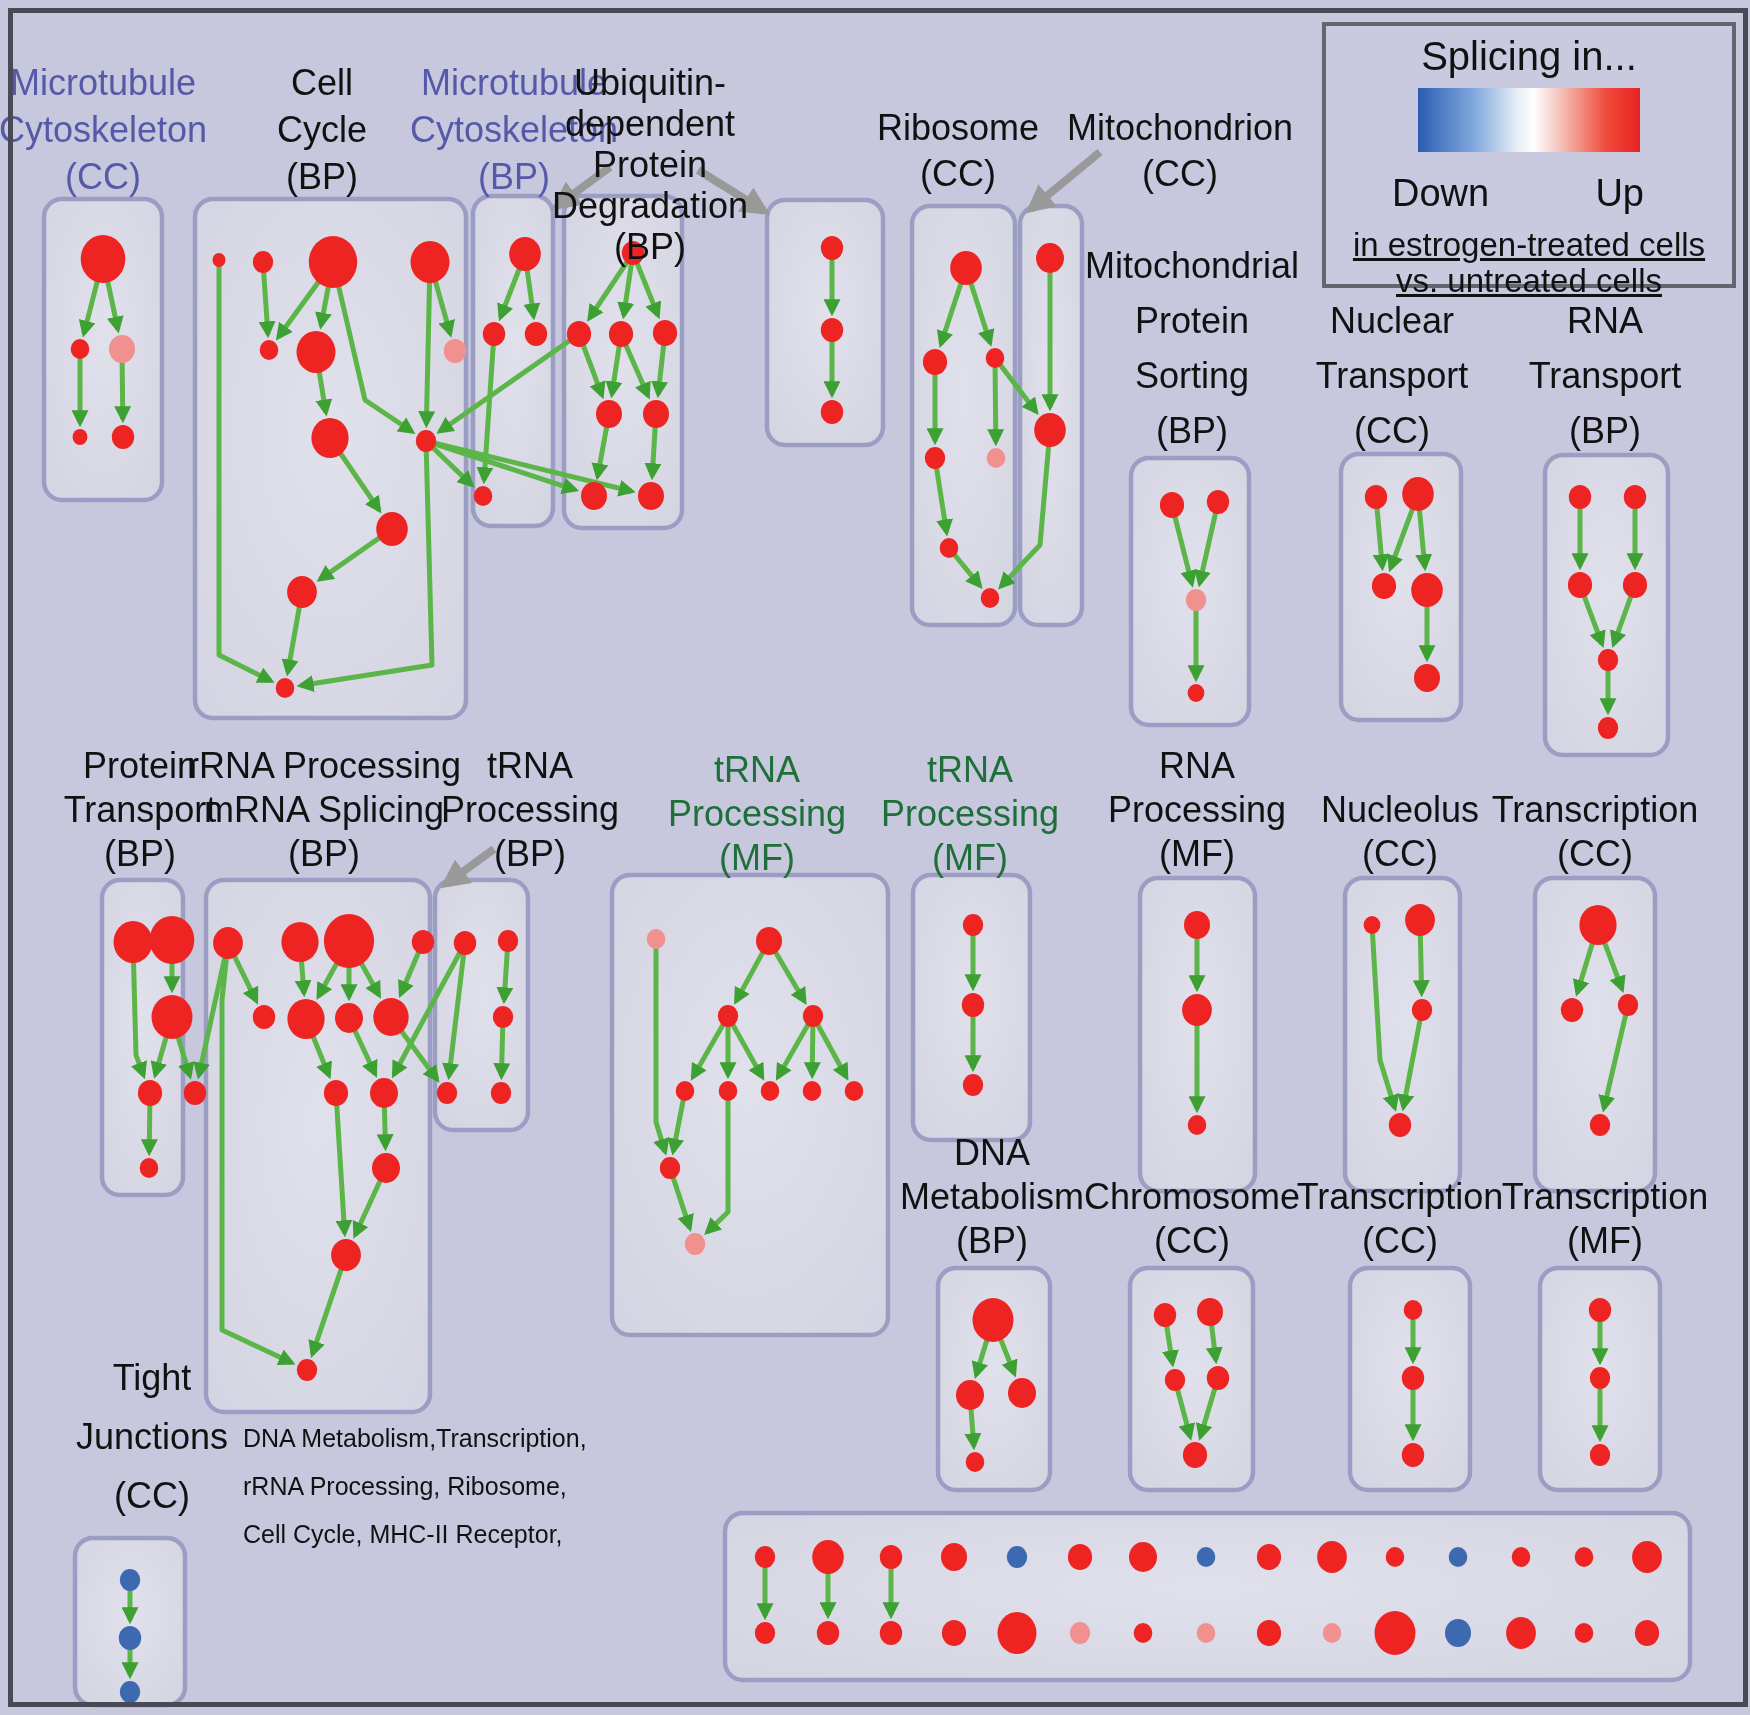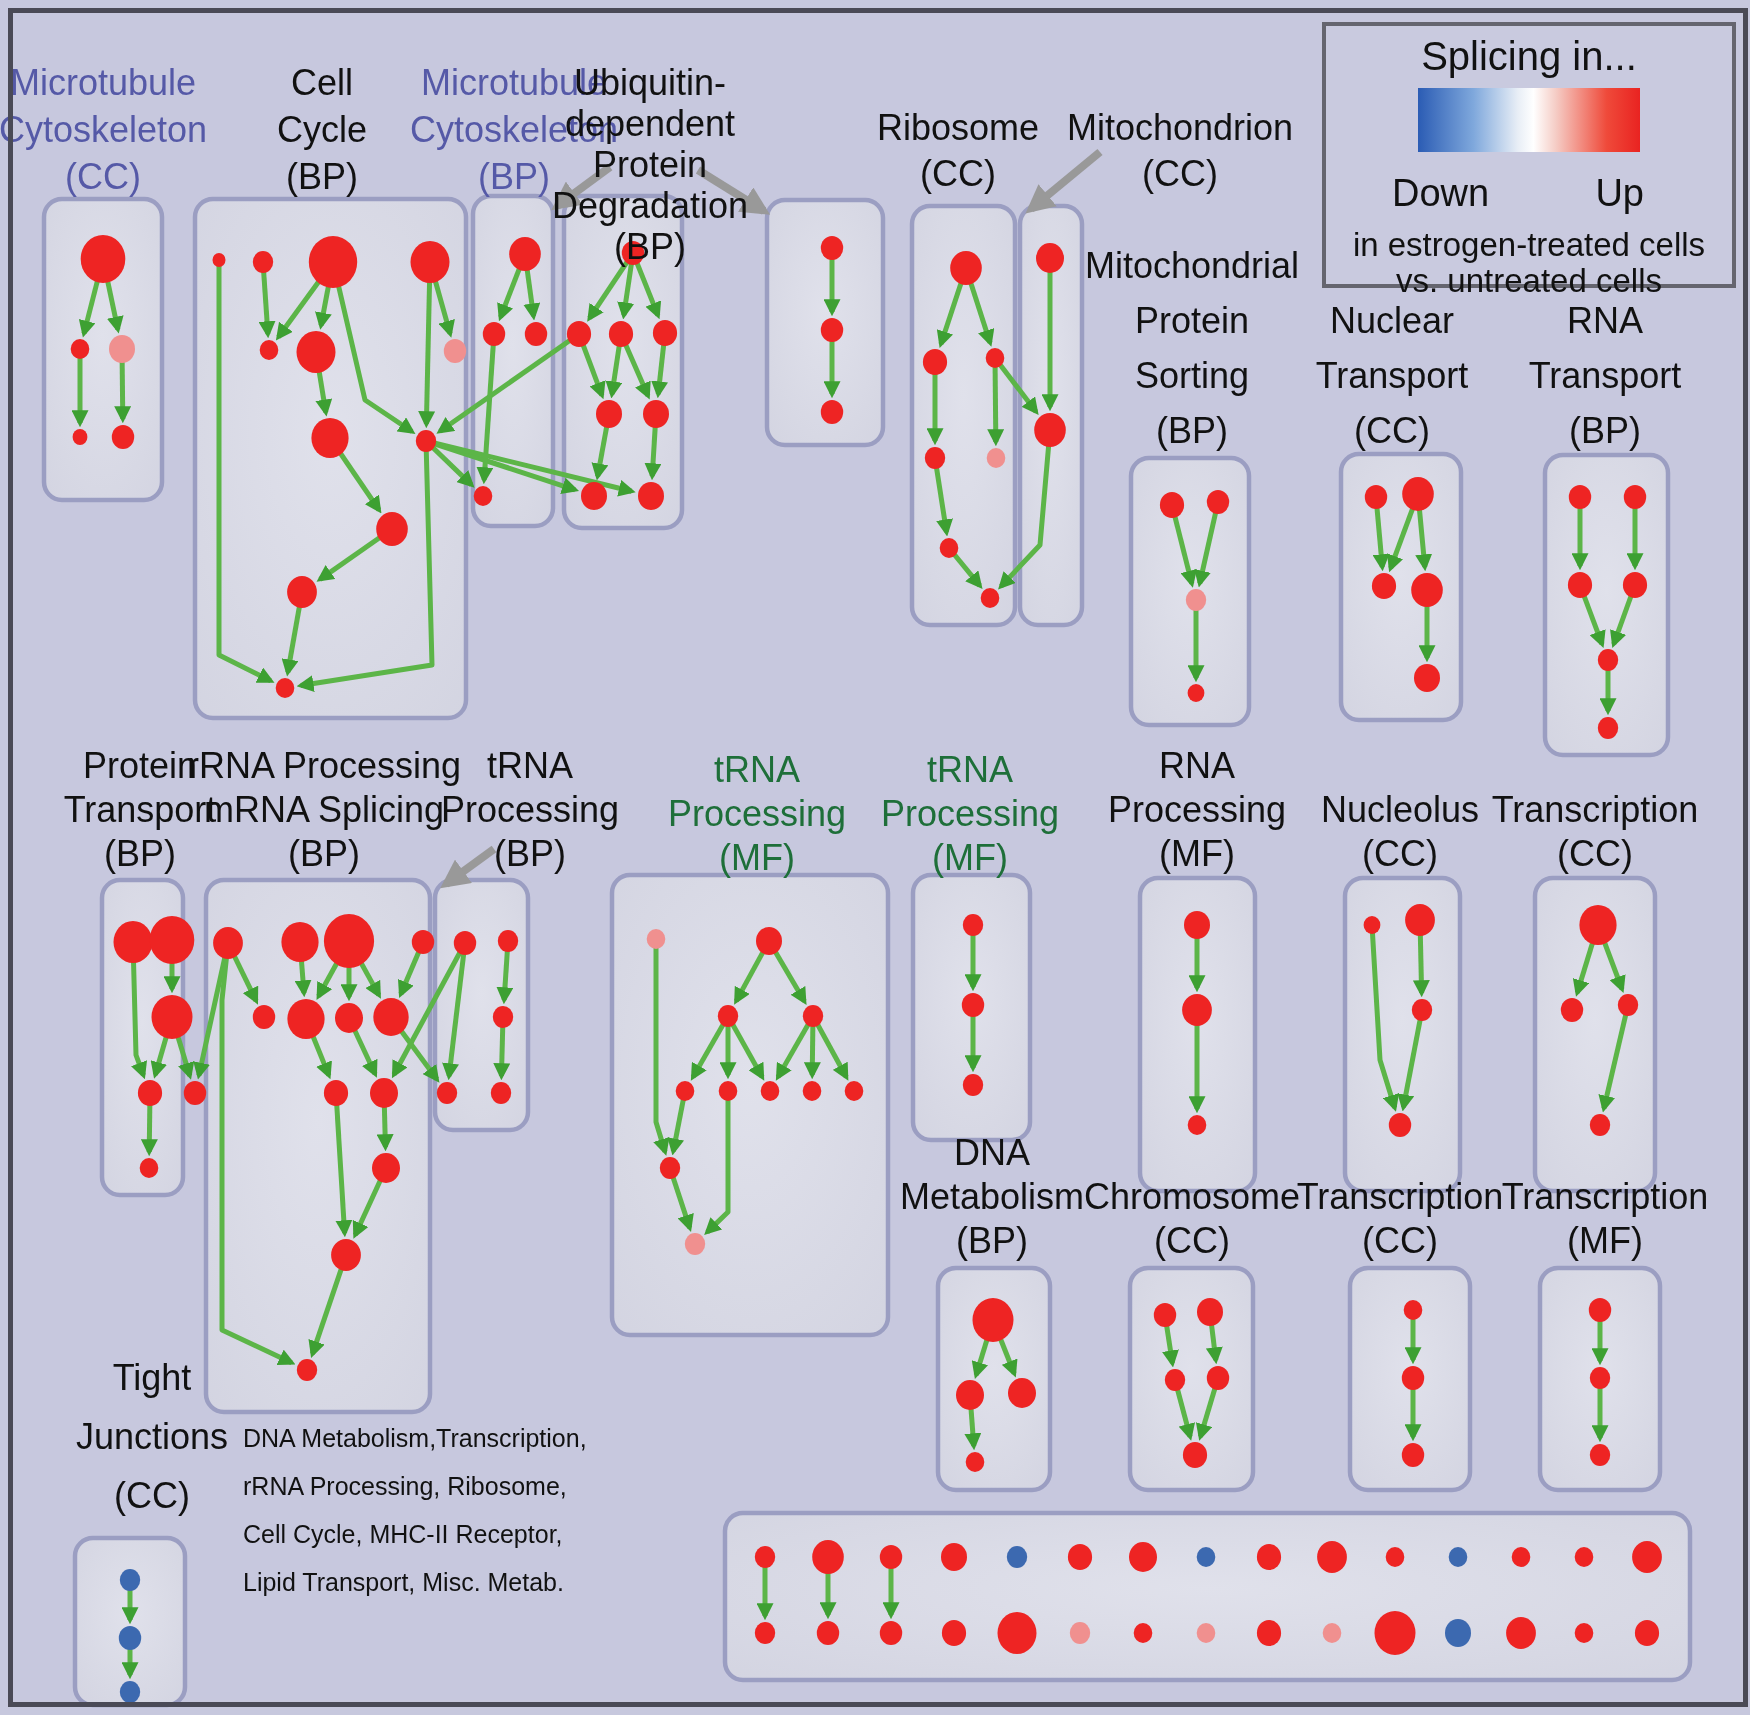--- a/index.html
+++ b/index.html
@@ -9,21 +9,21 @@
   #diagram{position:absolute;left:0;top:0;}
   .overlay{position:absolute;color:#111;}
   #legend{left:1322px;top:22px;width:414px;height:266px;border:4px solid #65656f;
     box-sizing:border-box;background:#c9cadf;}
   #legend .ltitle{text-align:center;font-size:40px;margin-top:8px;}
   #legend .bar{position:absolute;left:92px;top:62px;width:222px;height:64px;
     background:linear-gradient(to right,#2b5cb4 0%,#7fa8dc 25%,#e8eef6 45%,#ffffff 52%,#f5cdc6 62%,#ef4a3a 85%,#e92321 100%);}
   #legend .du{position:absolute;top:146px;left:0;width:100%;font-size:38px;}
   #legend .down{position:absolute;left:66px;}
   #legend .up{position:absolute;right:88px;}
-  #legend .cap{position:absolute;width:100%;text-align:center;font-size:33px;}
+  #legend .cap{position:absolute;width:100%;text-align:center;font-size:33px;text-decoration:underline;}
   #legend .cap1{top:200px;} #legend .cap2{top:236px;}
   #misc-text{left:243px;top:1414px;width:560px;font-size:25px;line-height:48px;white-space:nowrap;}
 </style>
 </head>
 <body>
 
 <div id="stage">
   <svg id="diagram" width="1750" height="1715" viewBox="0 0 1750 1715">
       <defs>
         <radialGradient id="boxgrad" cx="50%" cy="45%" r="75%">
@@ -367,15 +367,14 @@
       <span class="up">Up</span>
     </div>
     <div class="cap cap1">in estrogen-treated cells</div>
     <div class="cap cap2">vs. untreated cells</div>
   </div>
 
   <div id="misc-text" class="overlay">
     <div>DNA Metabolism,Transcription,</div>
     <div>rRNA Processing, Ribosome,</div>
     <div>Cell Cycle, MHC-II Receptor,</div>
-    <div>Lipid Transport, Misc. Metab.</div>
   </div>
 </div>
 
 </body></html>

